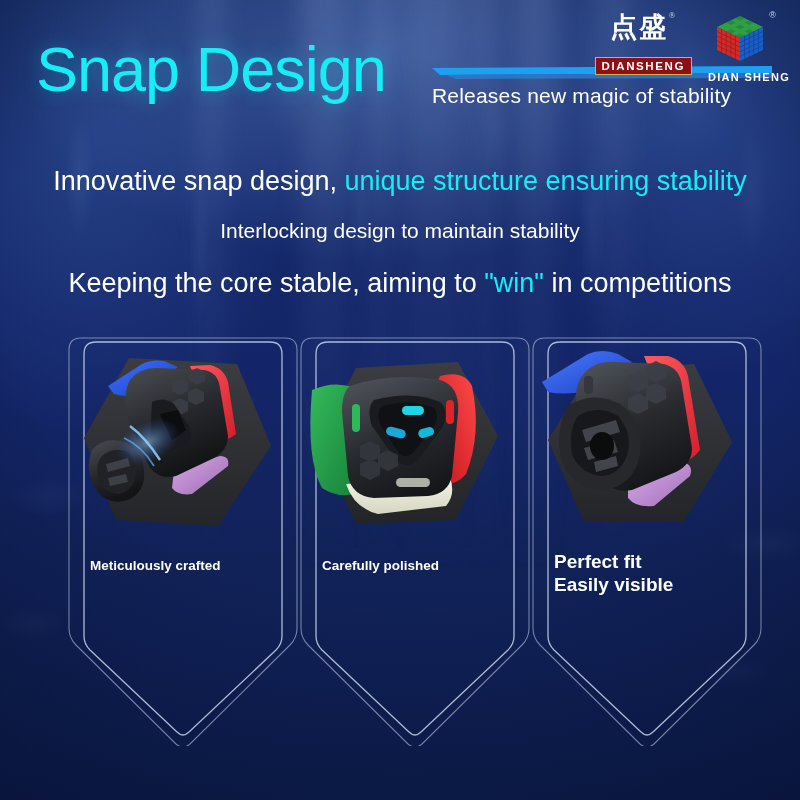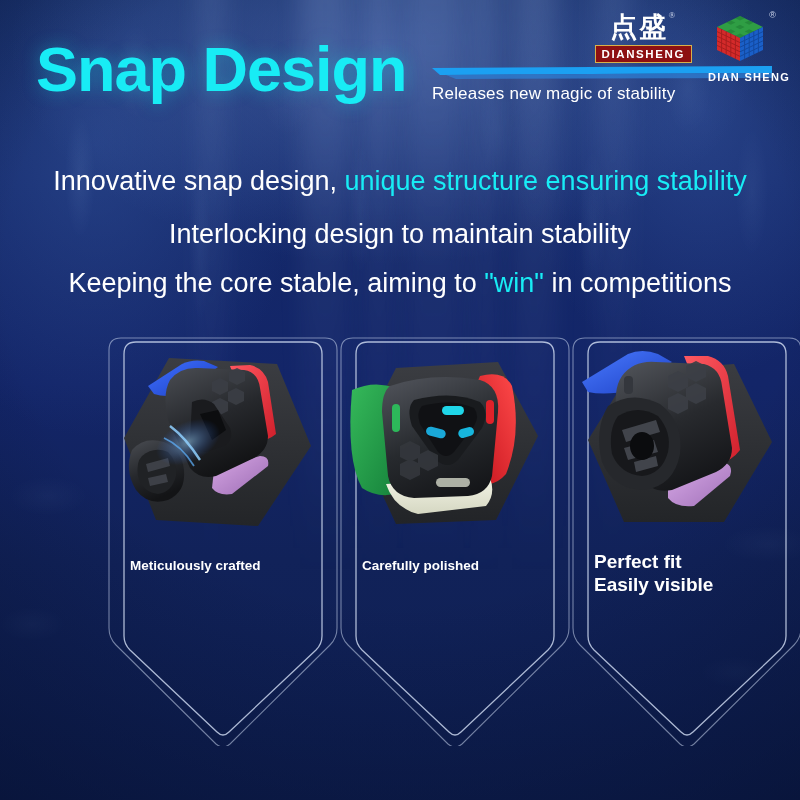--- a/index.html
+++ b/index.html
@@ -45,63 +45,63 @@
       radial-gradient(ellipse 50px 26px at 4% 78%,  rgba(150,185,235,.10), rgba(0,0,0,0) 70%),
       radial-gradient(ellipse 70px 28px at 96% 68%, rgba(150,185,235,.10), rgba(0,0,0,0) 70%),
       radial-gradient(ellipse 55px 24px at 92% 84%, rgba(150,185,235,.09), rgba(0,0,0,0) 70%);
   }
   #vig{ position:absolute; inset:0;
         background:radial-gradient(ellipse 760px 640px at 50% 34%, rgba(0,0,0,0) 52%, rgba(4,12,40,.55) 100%); }
 
   
   #title{
     position:absolute; left:36px; top:38px;
-    font-size:63px; font-weight:700; letter-spacing:-1px;
+    font-size:63px; font-weight:400; letter-spacing:-1px;
     color:#18ecf5;
     text-shadow:0 0 18px rgba(24,236,245,.35);
     line-height:1;
   }
   #titlebar{ position:absolute; left:432px; top:66px; width:340px; height:14px; }
   #sub{
     position:absolute; left:432px; top:84px; width:350px;
-    font-size:17px; font-weight:400; color:#ffffff; letter-spacing:.2px;
+    font-size:21px; font-weight:400; color:#ffffff; letter-spacing:.2px;
     white-space:nowrap;
   }
 
   
   #logos{ position:absolute; right:10px; top:14px; display:flex; align-items:flex-start; }
   .logoblock{ display:flex; flex-direction:column; align-items:center; }
   #cn{
     font-family:"Liberation Serif", serif;
     font-size:27px; font-weight:700; color:#ffffff; letter-spacing:2px;
     line-height:1; position:relative; padding-right:8px;
   }
   #cn sup{ position:absolute; right:-1px; top:-3px; font-size:9px; font-weight:400; color:#cfd8ee; }
   #badge{
-    margin-top:4px; background:#8d1012; border:1.6px solid #d8b14a;
+    margin-top:16px; background:#8d1012; border:1.6px solid #d8b14a;
     color:#ffffff; font-size:11.5px; font-weight:700; letter-spacing:1.6px;
     padding:1.5px 6px 2px; line-height:1.05;
   }
   #cubewrap{ position:relative; }
   #cubewrap sup{ position:absolute; right:-9px; top:-4px; font-size:9px; color:#cfd8ee; }
   #cubename{ margin-top:3px; font-size:11px; font-weight:700; letter-spacing:1.3px; color:#ffffff;margin-left:16px; }
 
   
   .fline{
     position:absolute; width:800px; text-align:center;
     color:#ffffff; font-weight:400; white-space:nowrap;
   }
   .fline .hi{ color:#18ecf5; }
   #f0{ top:166px; font-size:27px; }
-  #f1{ top:219px; font-size:27px; }
+  #f1{ top:219px; font-size:21px; }
   #f2{ top:268px; font-size:27px; }
 
   
   #panels{ position:absolute; left:0; top:336px; width:800px; height:410px; }
-  .panel{ position:absolute; top:0; width:230px; height:410px;margin-left:40px; }
+  .panel{ position:absolute; top:0; width:230px; height:410px; }
   .panel svg.frame{ position:absolute; left:0; top:0; }
   .shot{ position:absolute; left:0; top:6px; width:230px; height:215px; }
   .caps{ position:absolute; left:22px; top:222px; width:200px; }
   .cap{ color:#ffffff; font-weight:700; white-space:nowrap; }
   .sm .cap{ font-size:13.5px; }
   .sm .cap+.cap{ margin-top:28px; }
   .lg .cap{ font-size:19px; line-height:1.22; }
 </style>
 </head>
 <body>

